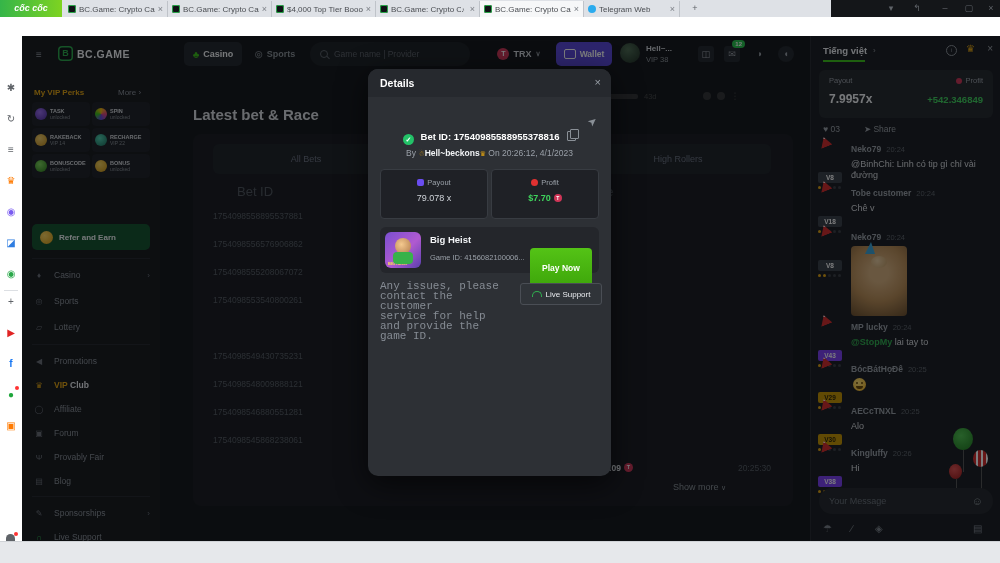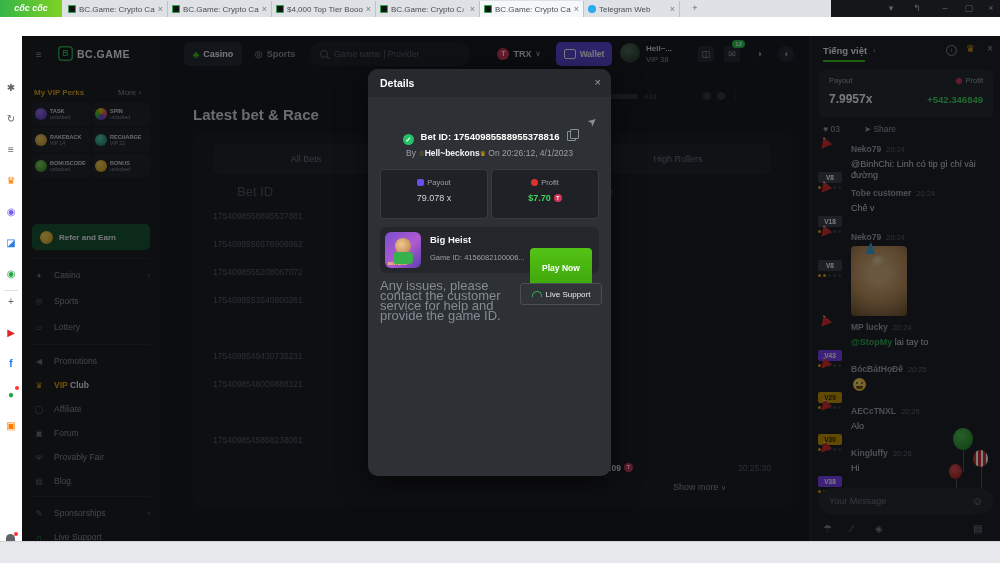--- a/index.html
+++ b/index.html
@@ -143,21 +143,21 @@
     background:linear-gradient(135deg,#7a4fd0 0%,#b05ad0 55%,#5a3fae 100%);overflow:hidden;}
   #gthumb i{position:absolute;left:3px;bottom:2px;font-style:normal;font-weight:bold;font-size:4px;color:#ffe34d;line-height:4px;}
   #gthumb::before{content:"";position:absolute;left:10px;top:6px;width:16px;height:16px;border-radius:50%;
     background:radial-gradient(circle at 40% 40%,#f4c98f,#b07a4a);}
   #gthumb::after{content:"";position:absolute;left:8px;top:20px;width:20px;height:12px;border-radius:4px;background:#38b24a;}
   .gname{left:50px;top:7px;font-size:9.5px;font-weight:bold;color:#f2f4f6;}
   .gid{left:50px;top:24px;font-size:7.5px;color:#9aa0a8;}
   #playbtn{left:150px;top:12px;width:62px;height:40px;border-radius:4px;
     background:linear-gradient(#54c316,#3da50a);color:#fff;font-size:8.5px;font-weight:bold;
     display:flex;align-items:center;justify-content:center;margin-top:9px;}
-  .note{left:12px;top:212px;width:132px;font-size:13px;color:#868c94;line-height:10px;}
+  .note{left:12px;top:212px;width:132px;font-size:11px;color:#868c94;line-height:10px;font-family:Liberation Mono, monospace;}
   #livebtn{left:152px;top:214px;width:80px;height:20px;background:#303439;border:1px solid #4a4e55;border-radius:3px;
     display:flex;align-items:center;justify-content:center;gap:4px;color:#e8eaee;font-size:8px;}
   .headset{width:8px;height:5px;border:1.5px solid #2fae4e;border-bottom:none;border-radius:5px 5px 0 0;}
   
   #chat{left:788px;top:0;width:190px;height:505px;background:#1b1d22;border-left:1px solid #26282e;}
   .chathdr-tab{left:12px;top:9px;font-size:9.5px;font-weight:bold;color:#e8eaee;}
   .chathdr-under{left:12px;top:24px;width:42px;height:2px;background:var(--green);}
   .chathdr-arr{left:62px;top:10px;font-size:8px;color:#8a9097;}
   .infoc{right:44px;top:9px;width:9px;height:9px;border:1px solid #8a9097;border-radius:50%;
     font-size:6px;color:#8a9097;text-align:center;line-height:9px;}
@@ -500,20 +500,28 @@
           <span class="btime">20:25:35</span>
         </div>
       <div class="abs brow" style="top:236px;">
           <span class="bid">1754098548009888121</span>
           <span class="bval">
             <span>$0.09</span>
             <span class="coin c9">T</span>
           </span>
           <span class="btime">20:25:33</span>
         </div>
+      <div class="abs brow" style="top:264px;">
+          <span class="bid">1754098546880551281</span>
+          <span class="bval">
+            <span>$0.09</span>
+            <span class="coin c9">T</span>
+          </span>
+          <span class="btime">20:25:32</span>
+        </div>
       <div class="abs brow" style="top:292px;">
           <span class="bid">1754098545868238061</span>
           <span class="bval">
             <span>$0.09</span>
             <span class="coin c9">T</span>
           </span>
           <span class="btime">20:25:31</span>
         </div>
       <div class="abs brow" style="top:320px;justify-content:flex-end;">
           <span class="bid">1754098544632368761</span>

